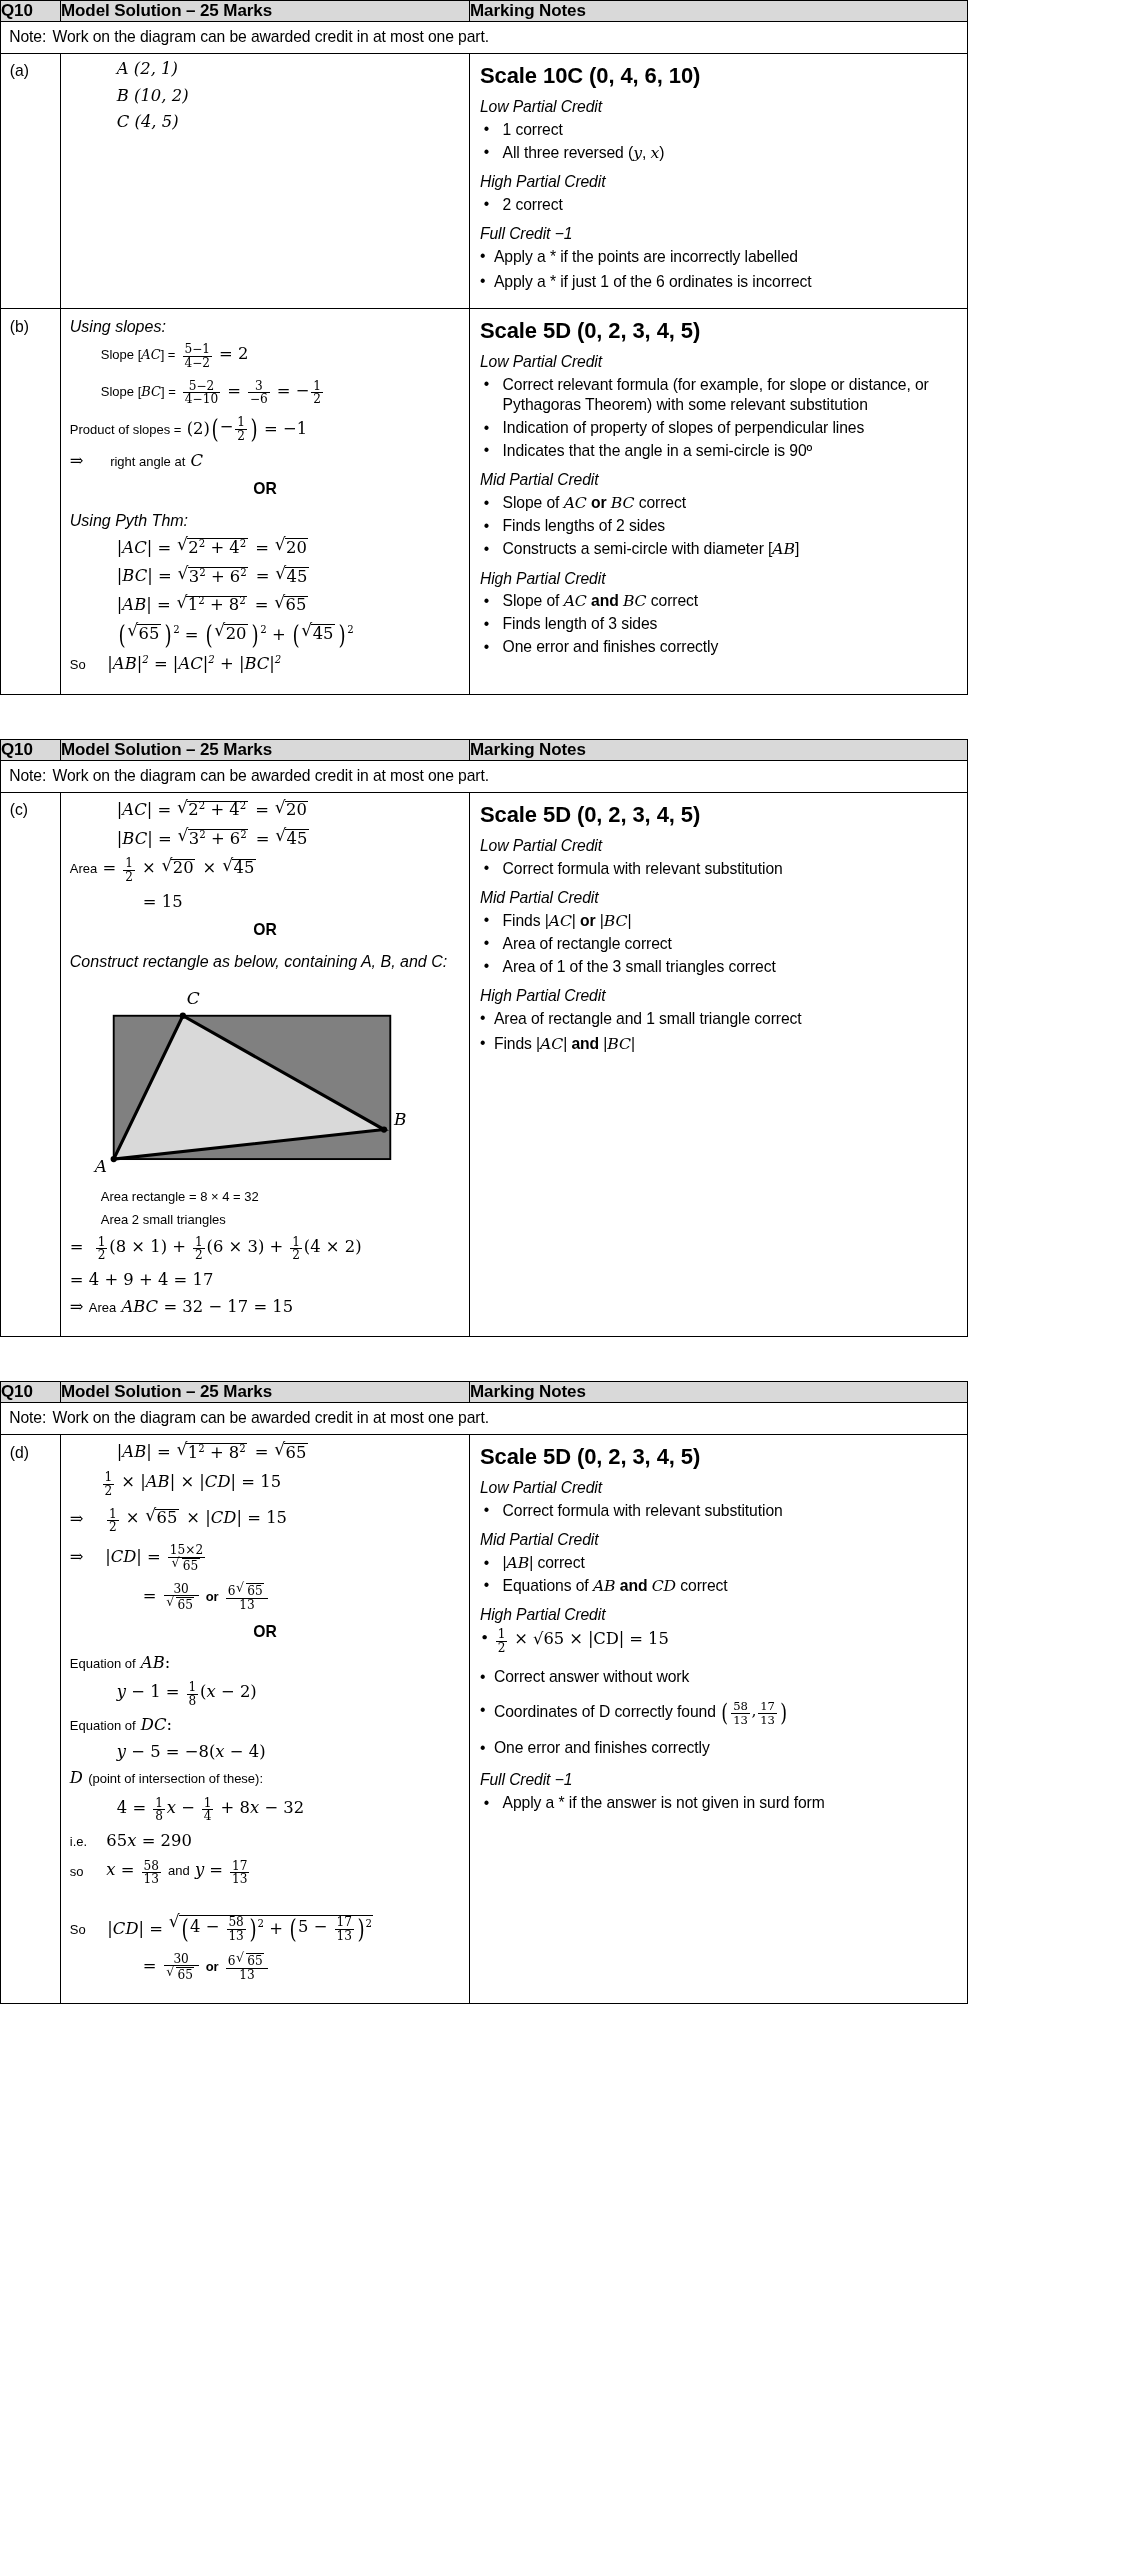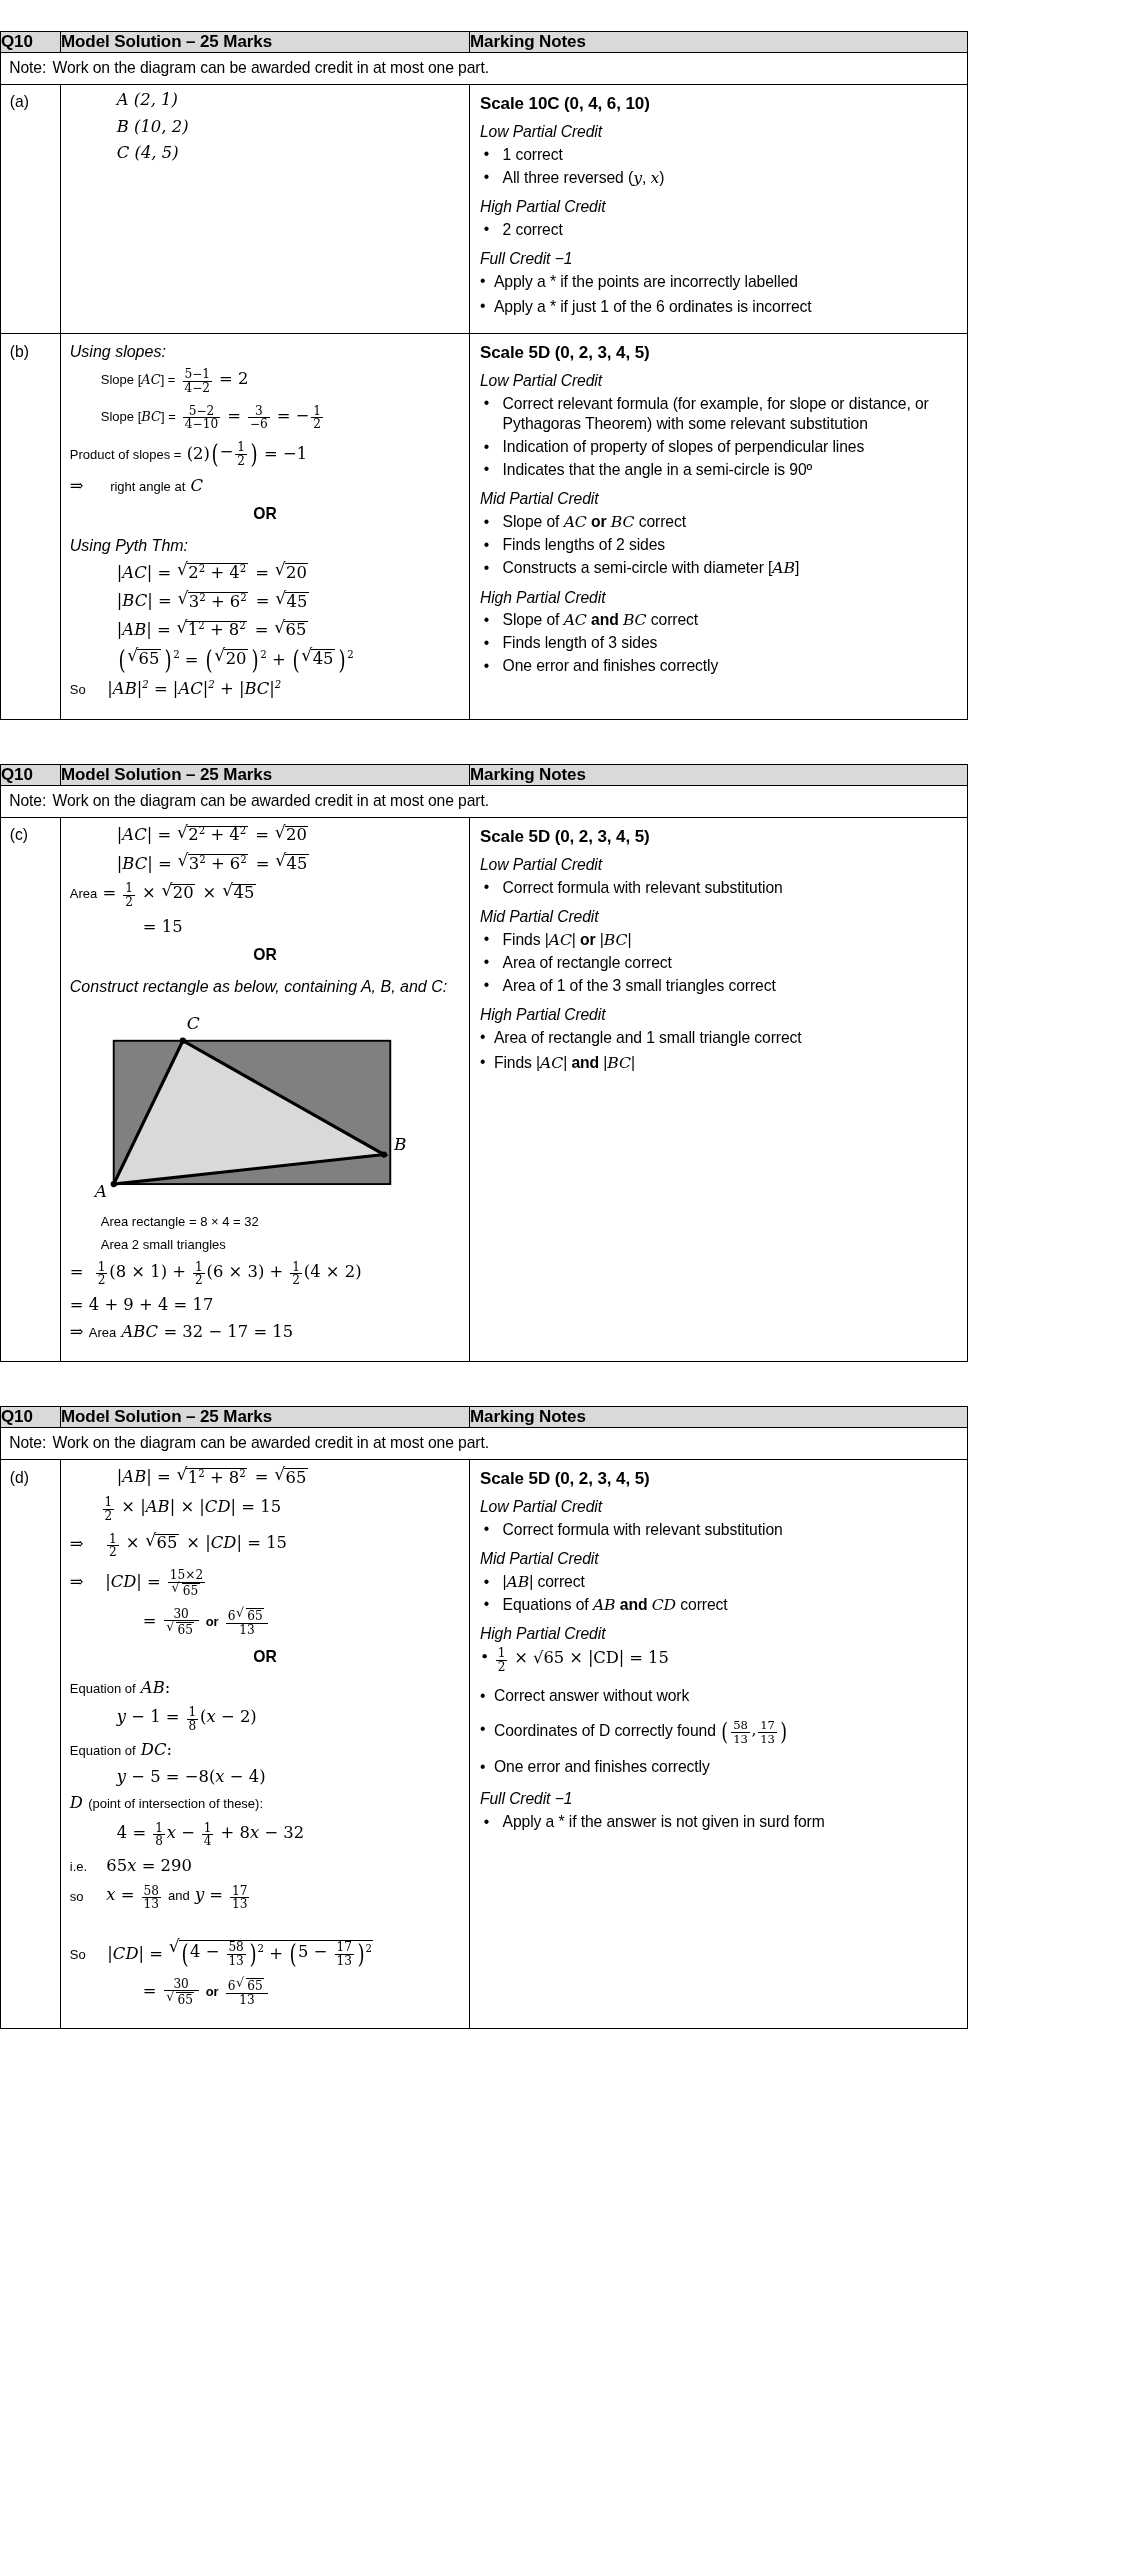--- a/index.html
+++ b/index.html
@@ -8,23 +8,22 @@
     background: #ffffff;
   }
   body {
     width: 1143px;
     font-family: "Liberation Sans", sans-serif;
     color: #000000;
     -webkit-font-smoothing: antialiased;
   }
   .page {
     width: 938px;
-    padding-top: 23px;
+    padding-top: 0;
     box-sizing: border-box;
-    margin-top: 8px;
   }
   .ms-table {
     width: 967px;
     margin: 0 auto 44px auto;
     border-collapse: collapse;
     table-layout: fixed;
     border: 1.6px solid #000;
   }
   .ms-table.last { margin-bottom: 16.4px; }
   .ms-table col.c-q   { width: 60px; }
@@ -59,21 +58,21 @@
   td.solution-cell {
     padding: 7.5px 8.8px 11.3px 8.8px;
   }
   td.notes-cell {
     padding: 7.5px 8.8px 11.3px 10px;
   }
 
   
   .scale-head {
     font-weight: bold;
-    font-size: 17px;
+    font-size: 22px;
     margin: 1.9px 0 8.8px 0;
     letter-spacing: -0.1px;
   }
   .credit-head {
     font-style: italic;
     font-size: 15.7px;
     margin: 0 0 3.8px 0;
     letter-spacing: -0.1px;
   }
   .credit-head.sp { margin-top: 10px; }

